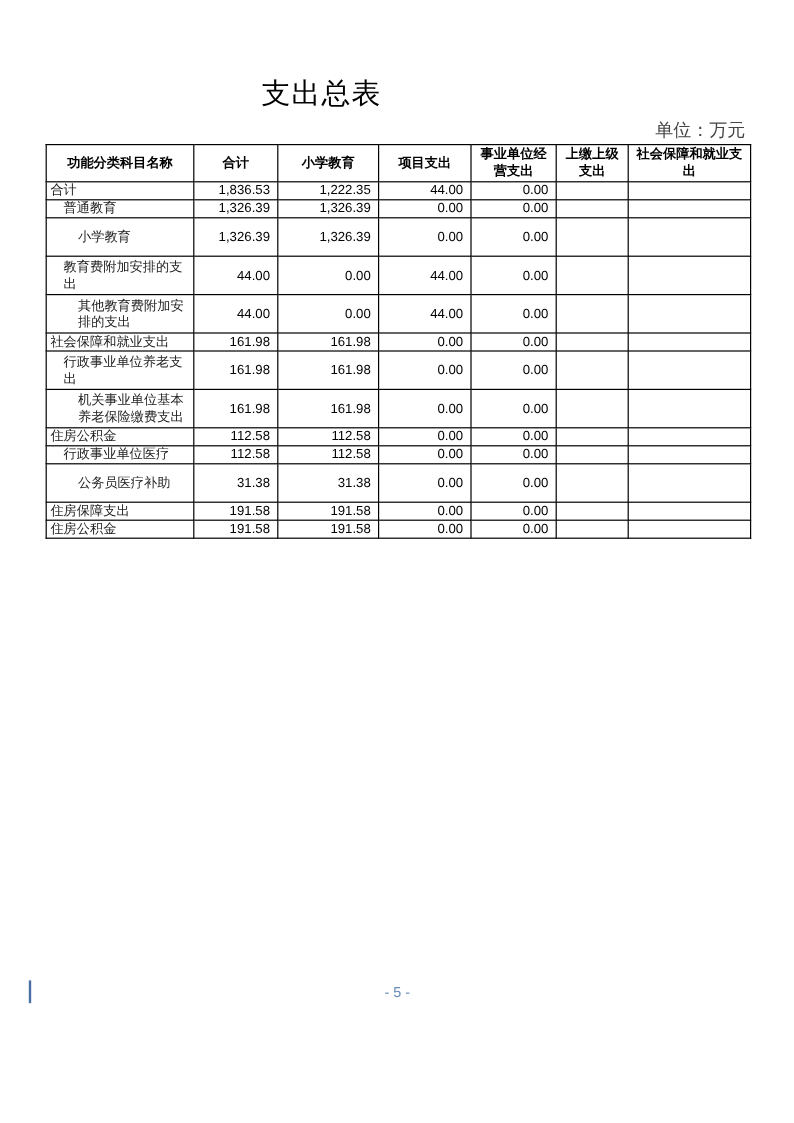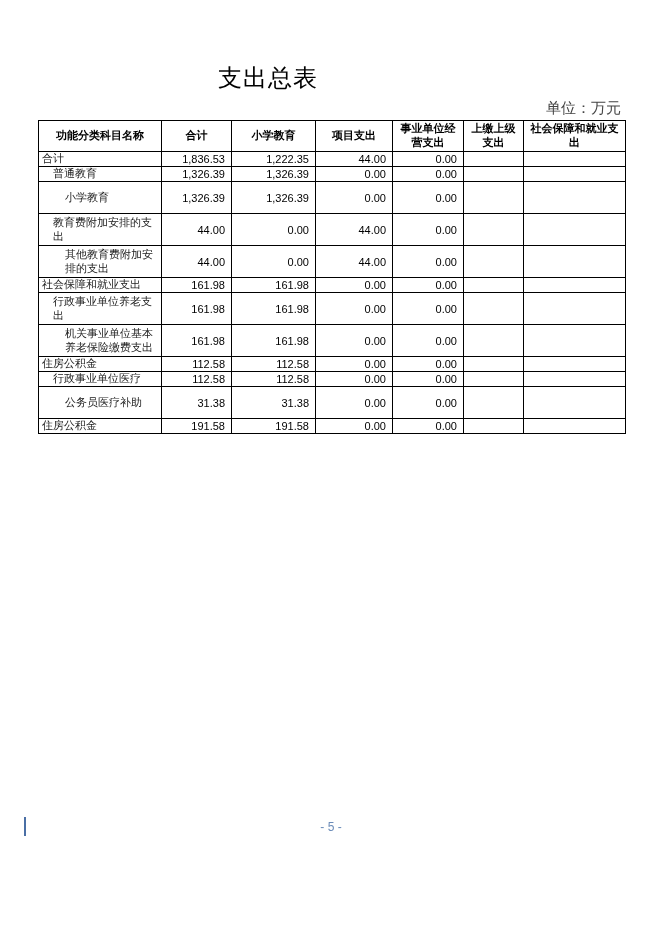--- a/index.html
+++ b/index.html
@@ -145,20 +145,29 @@
       <tr class="tall">
         <td class="name l2">公务员医疗补助</td>
         <td class="num">31.38</td>
         <td class="num">31.38</td>
         <td class="num">0.00</td>
         <td class="num">0.00</td>
         <td class="num"></td>
         <td class="num"></td>
       </tr>
       <tr class="short">
+        <td class="name l0">住房保障支出</td>
+        <td class="num">191.58</td>
+        <td class="num">191.58</td>
+        <td class="num">0.00</td>
+        <td class="num">0.00</td>
+        <td class="num"></td>
+        <td class="num"></td>
+      </tr>
+      <tr class="short">
         <td class="name l0">住房公积金</td>
         <td class="num">191.58</td>
         <td class="num">191.58</td>
         <td class="num">0.00</td>
         <td class="num">0.00</td>
         <td class="num"></td>
         <td class="num"></td>
       </tr>
     </tbody>
 </table>

